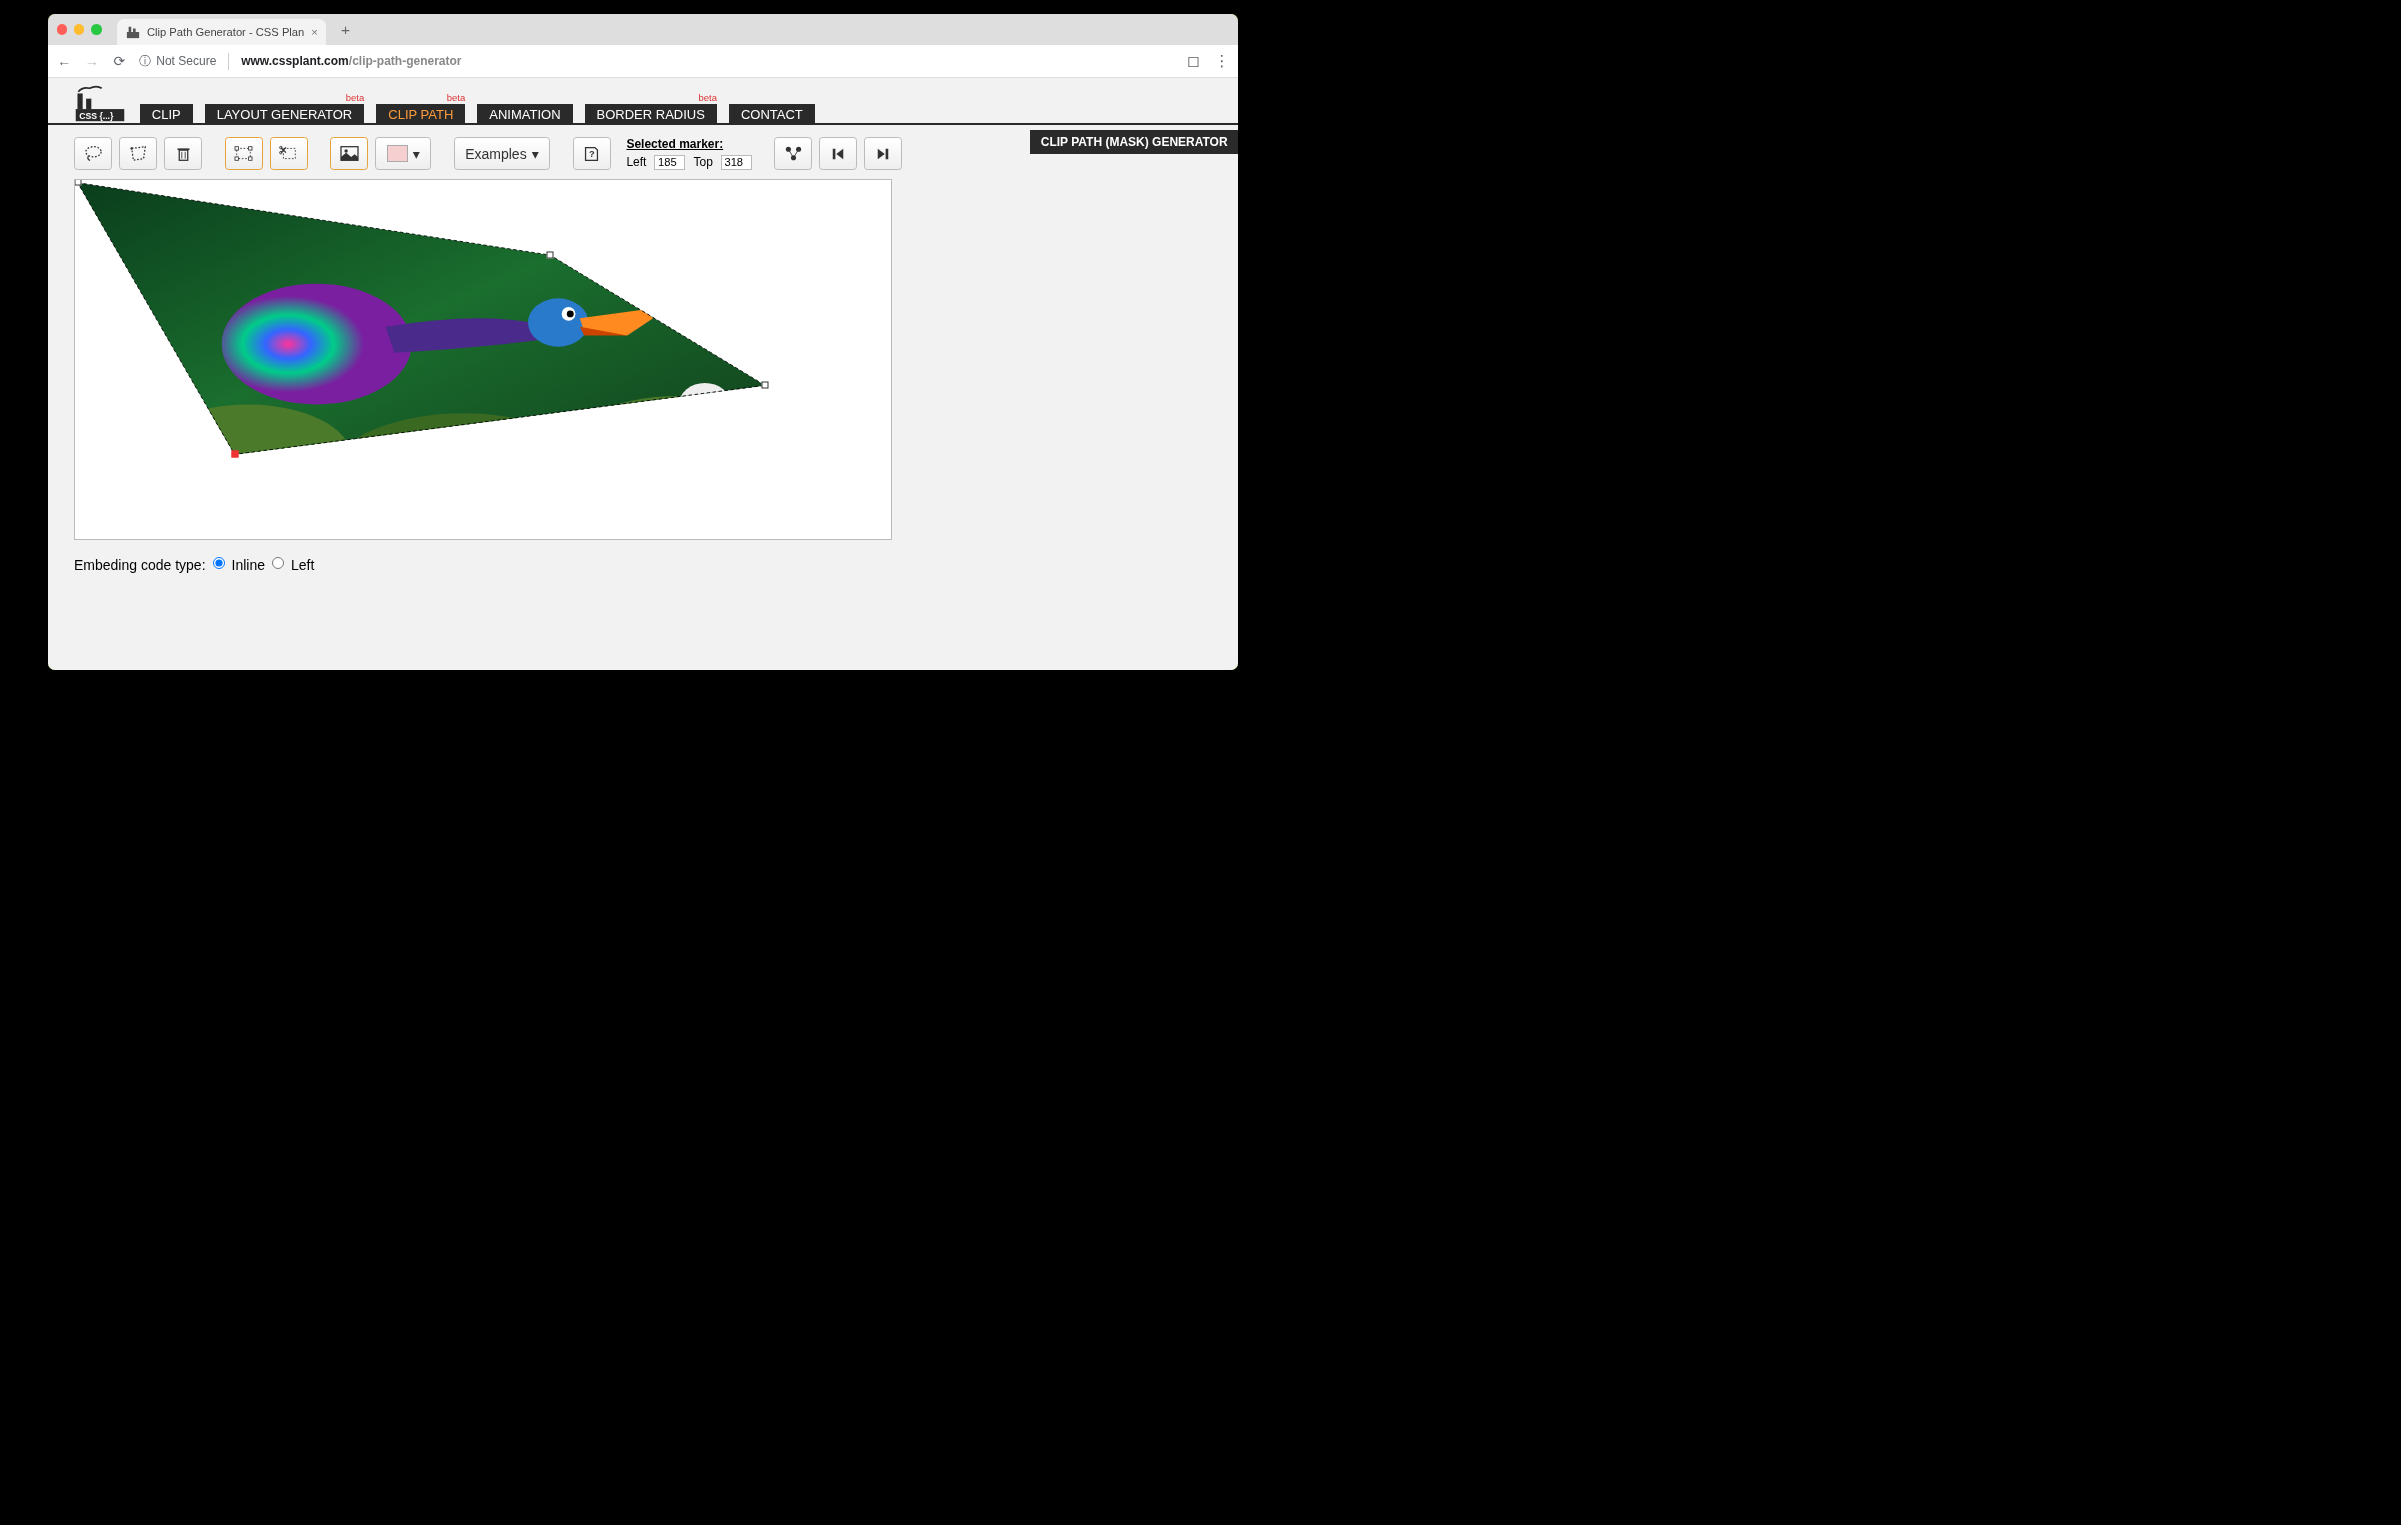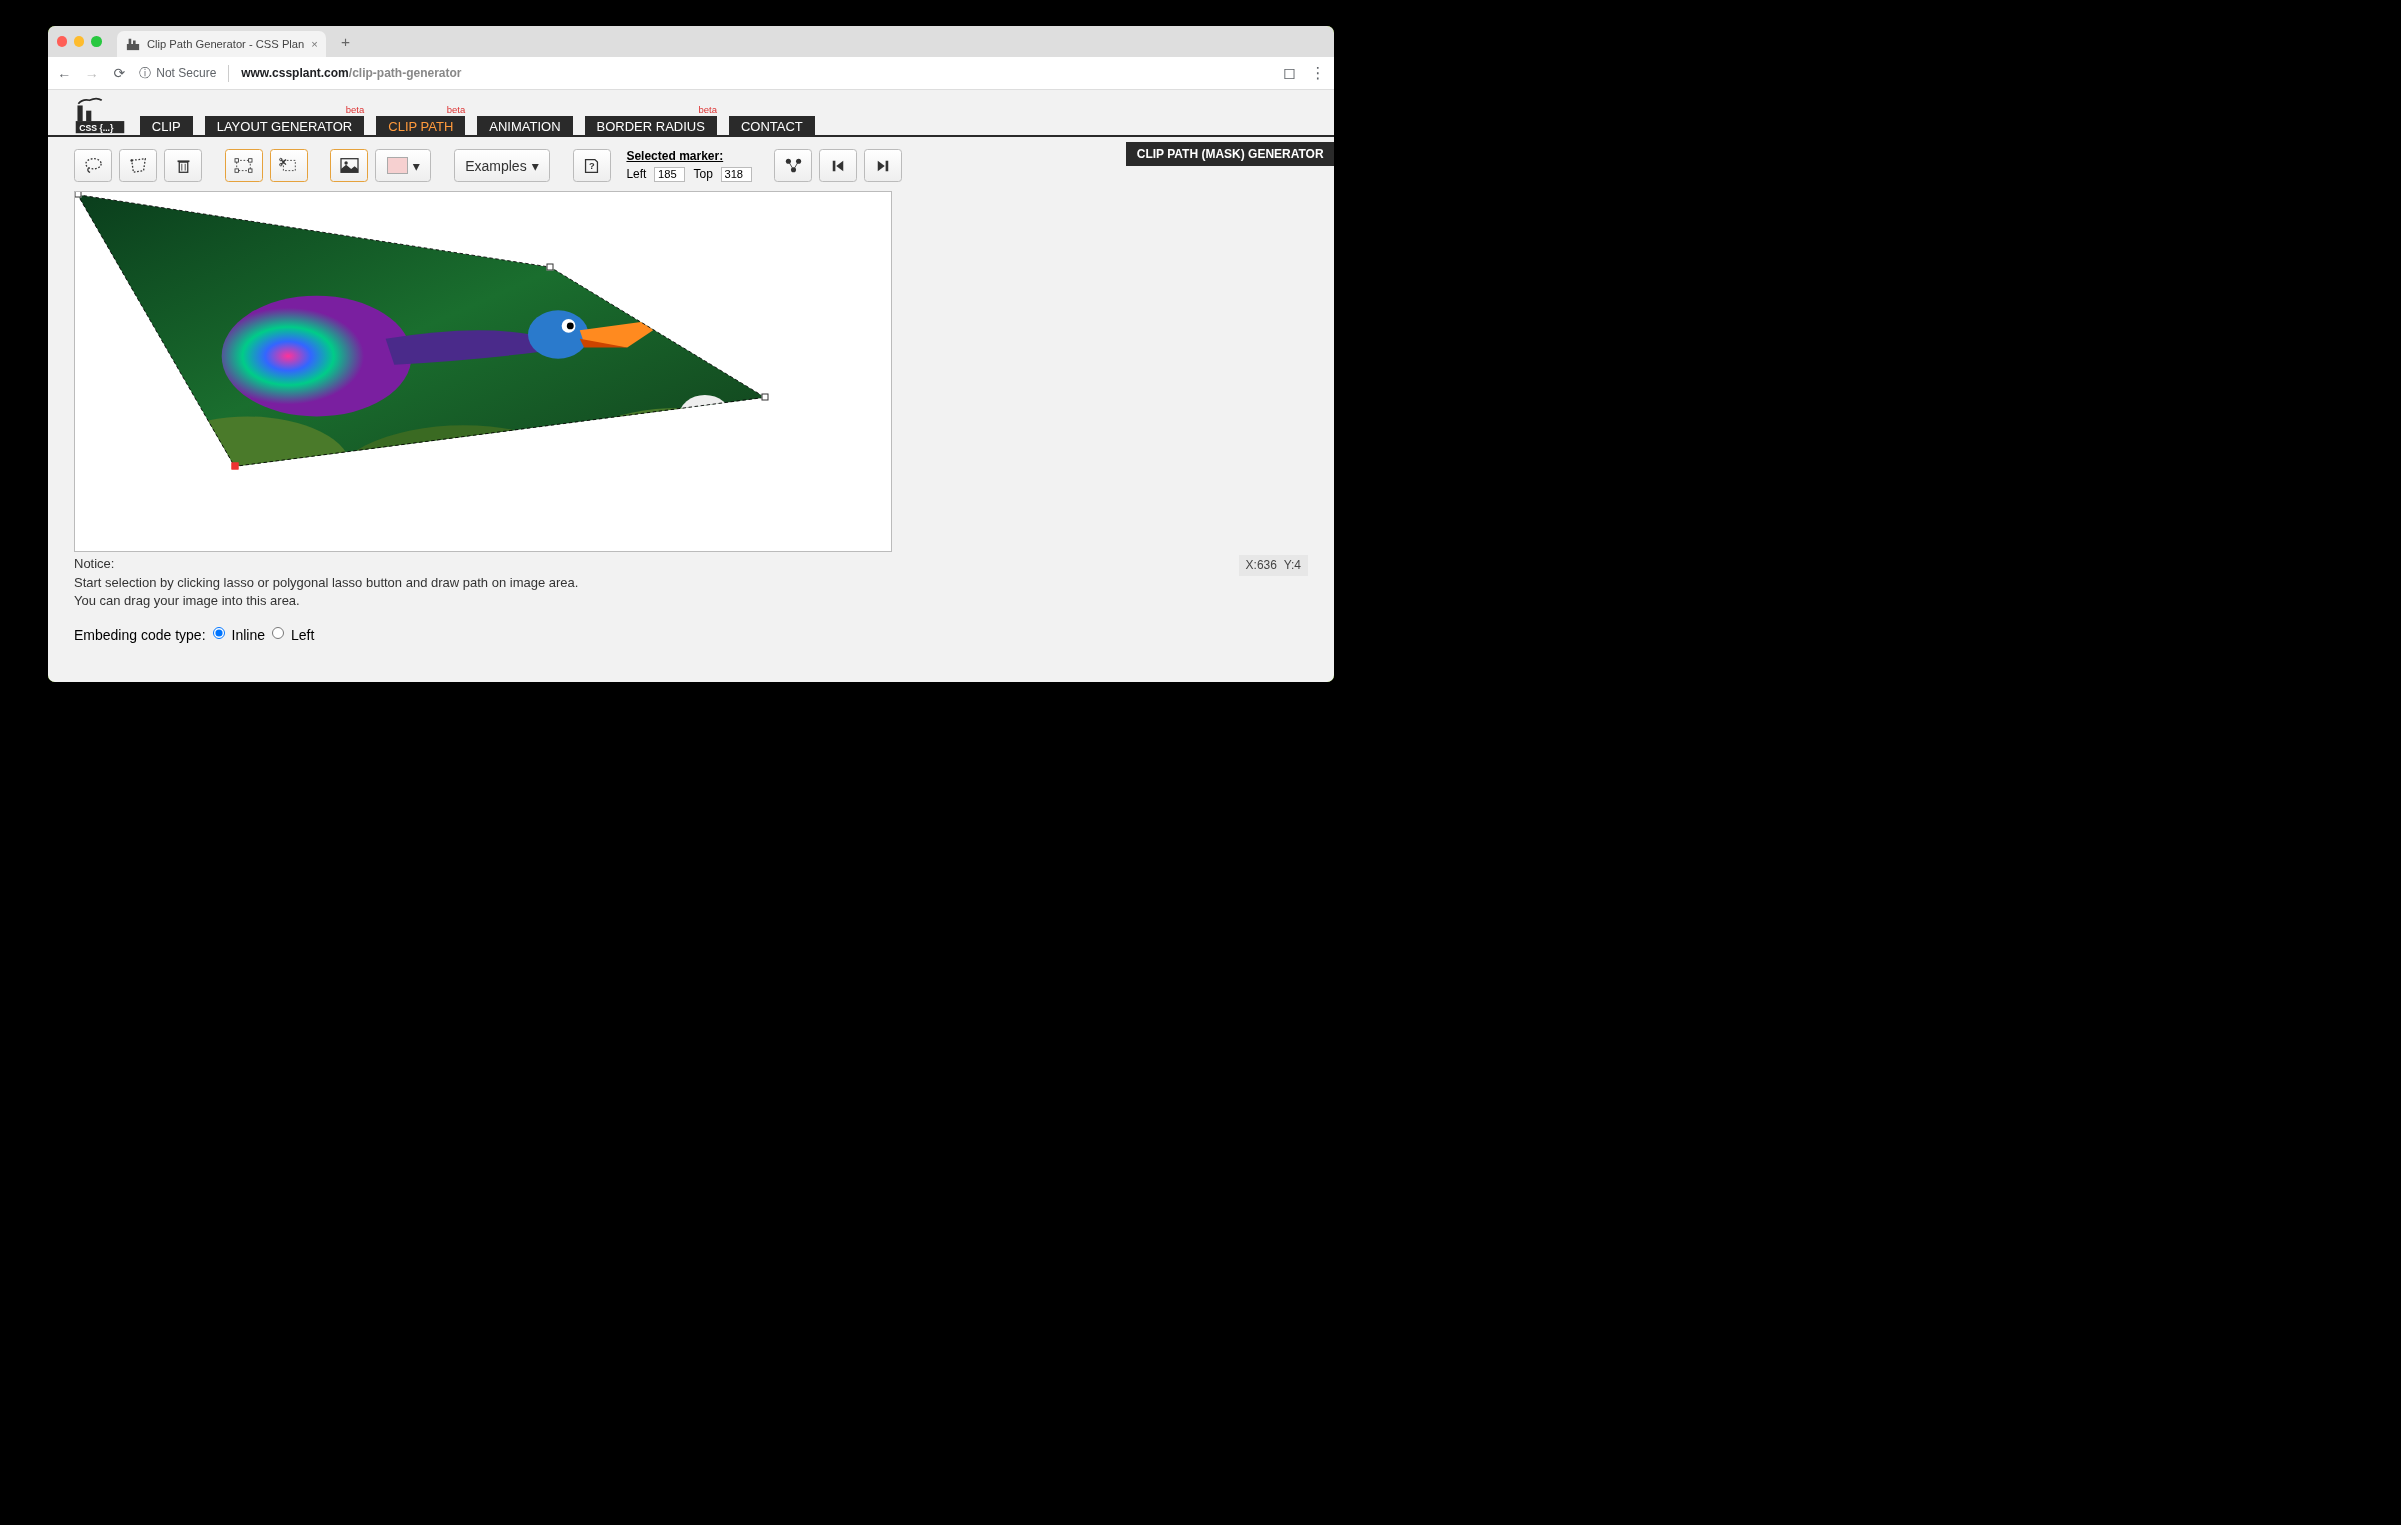--- a/index.html
+++ b/index.html
@@ -6,22 +6,22 @@
 body {
   background: #000;
   font-family: -apple-system, BlinkMacSystemFont, "Segoe UI", Arial, sans-serif;
   width: 1201px;
   height: 763px;
   overflow: hidden;
 }
 .window {
   position: absolute;
   left: 48px;
-  top: 26px;
-  width: 1286px;
+  top: 14px;
+  width: 1190px;
   height: 656px;
   background: #84cc16;
   border-radius: 7px;
   overflow: hidden;
   box-shadow: 0 8.6px 35px rgba(0,0,0,.5);
 }
 .titlebar {
   height: 31px;
   background: #dedede;
   display: flex;
@@ -349,30 +349,20 @@
       </svg>
       <svg class="polyoutline" viewBox="0 0 946 416" width="816" height="359">
         <polygon id="poly-outline" fill="none" stroke="#000" stroke-width="1" stroke-dasharray="4 3" points="3,3 551,87 800,238 185,318"></polygon>
       </svg>
     <div class="marker" style="left: 2.6px; top: 2.6px;"></div>
         <div class="marker" style="left: 475px; top: 75px;"></div>
         <div class="marker" style="left: 690px; top: 205px;"></div>
         <div class="marker sel" style="left: 160px; top: 274px;"></div>
       </div>
 
-    <div class="notice">
-      <div class="left">
-        <div>Notice:</div>
-        <div>Start selection by clicking lasso or polygonal lasso button and draw path on image area.</div>
-        <div>You can drag your image into this area.</div>
-      </div>
-      <div class="coords">
-        <span>X:636</span>&nbsp;&nbsp;<span>Y:4</span>
-      </div>
-    </div>
 
     <div class="embed">
       <span>Embeding code type:</span>
       <input type="radio" name="emb" checked="" style="">
       <span>Inline</span>
       <input type="radio" name="emb" style="">
       <span>Left</span>
     </div>
 
   </div>

